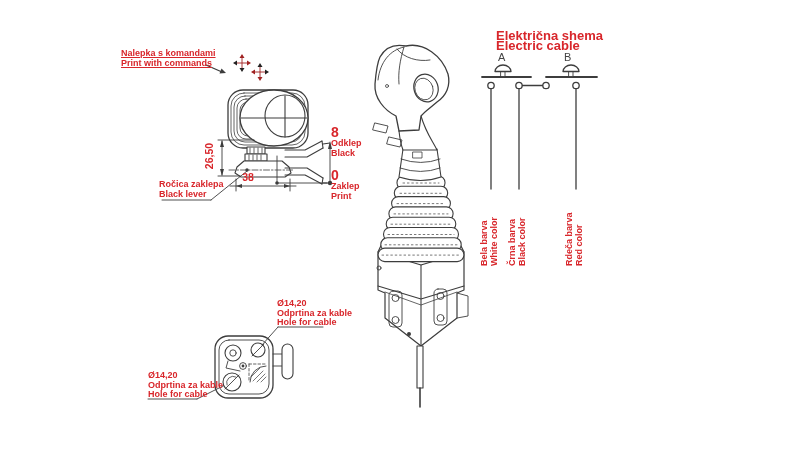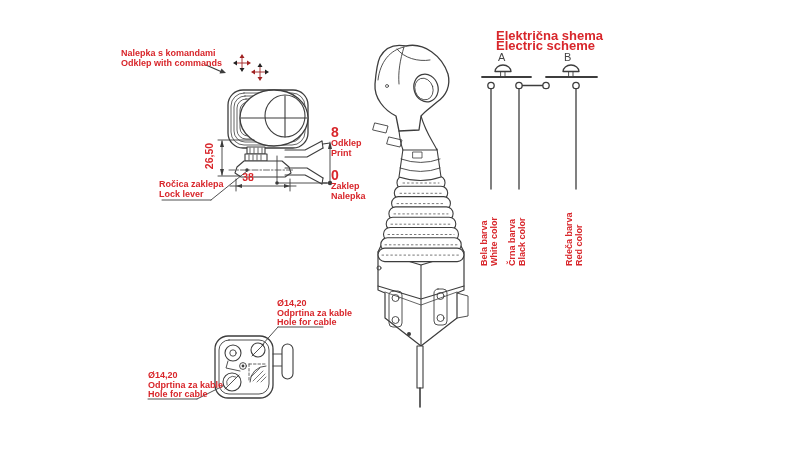--- a/index.html
+++ b/index.html
@@ -220,49 +220,49 @@
       <rect x="282" y="344" width="11" height="35" rx="5.5" fill="#fff"></rect>
 
       <line x1="278" y1="327" x2="323" y2="327" stroke-width="0.9"></line>
       <line x1="278" y1="327" x2="262" y2="345" stroke-width="0.9"></line>
       <line x1="148" y1="399" x2="197" y2="399" stroke-width="0.9"></line>
       <line x1="197" y1="399" x2="223" y2="386" stroke-width="0.9"></line>
     </g>
   </g>
 </svg>
 
-<div class="label t9" style="left:121px;top:49px;">
+<div class="label t9" style="left:121px;top:49px;text-decoration:underline;">
   <div>Nalepka s komandami</div>
-  <div>Odklep with commands</div>
+  <div>Print with commands</div>
 </div>
 
 <div class="label t10 rot ctr" style="left:204px;top:177px;width:42px;">26,50</div>
 
 <div class="label t10 ctr" style="left:238px;top:172px;width:20px;">38</div>
 
 <div class="label t9" style="left:331px;top:126px;">
   <span class="num">8</span>
   <div>Odklep</div>
-  <div>Print</div>
+  <div>Black</div>
 </div>
 
 <div class="label t9" style="left:331px;top:169px;">
   <span class="num">0</span>
   <div>Zaklep</div>
-  <div>Nalepka</div>
+  <div>Print</div>
 </div>
 
 <div class="label t9" style="left:159px;top:180px;">
   <div>Ročica zaklepa</div>
-  <div>Lock lever</div>
+  <div>Black lever</div>
 </div>
 
 <div class="label t9" style="left:496px;top:31px;font-size:13px;line-height:10px;">
   <div>Električna shema</div>
-  <div>Electric scheme</div>
+  <div>Electric cable</div>
 </div>
 
 <div class="label dark" style="left:498px;top:51px;">A</div>
 <div class="label dark" style="left:564px;top:51px;">B</div>
 
 <div class="label t9 rot" style="left:480px;top:266px;width:76px;">
   <div>Bela barva</div>
   <div>White color</div>
 </div>
 <div class="label t9 rot" style="left:508px;top:266px;width:76px;">

